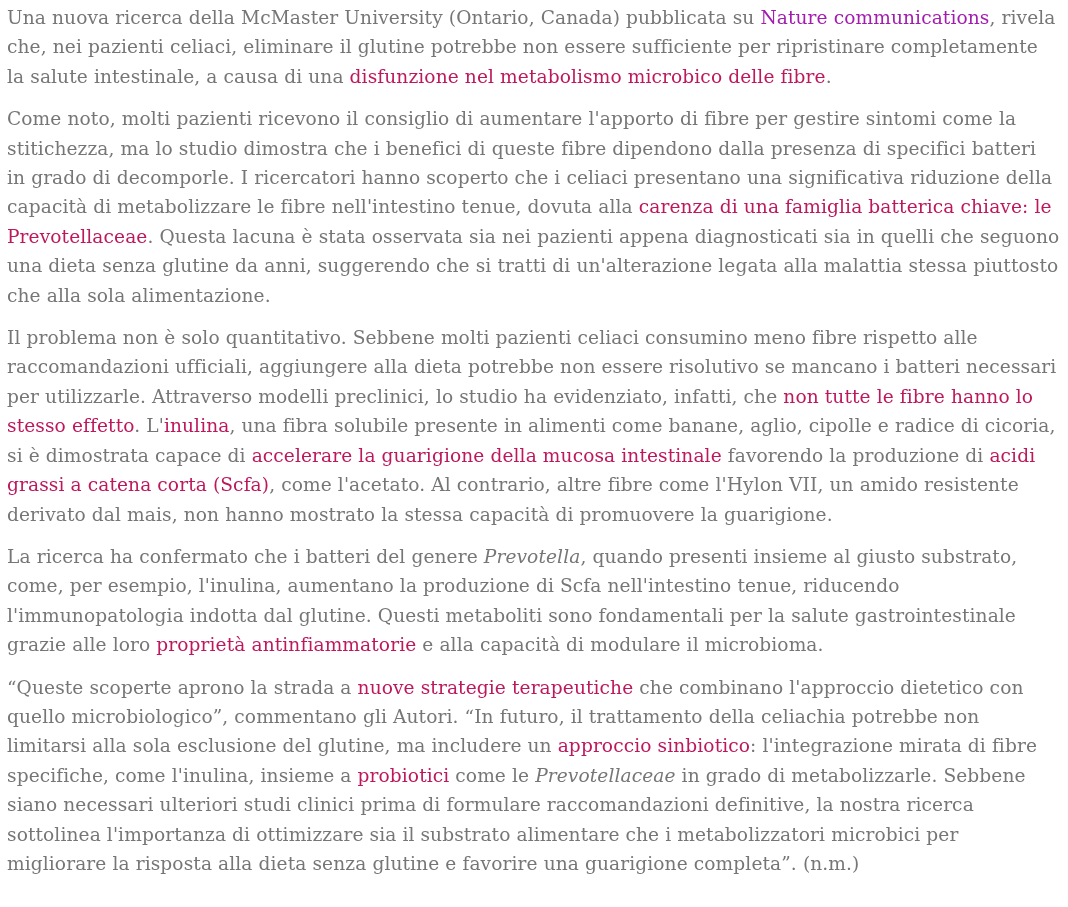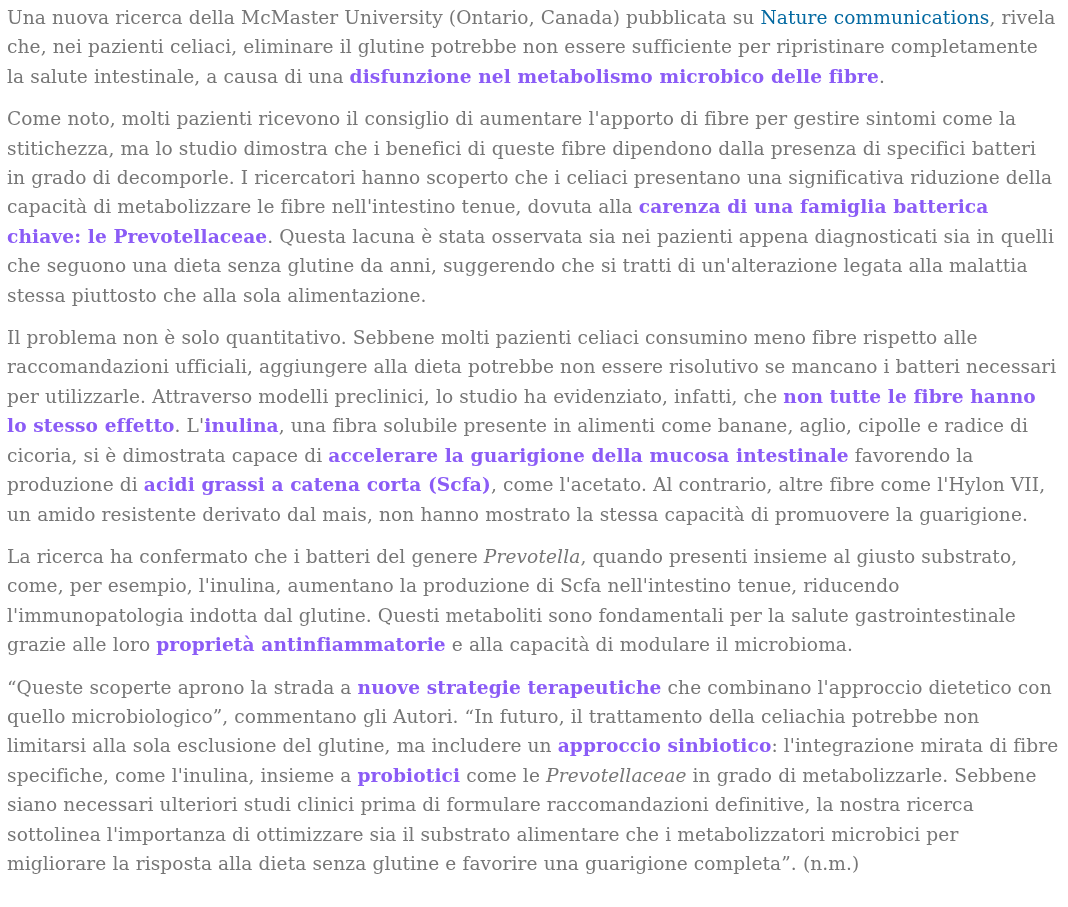--- a/index.html
+++ b/index.html
@@ -17,29 +17,29 @@
     color: #767676;
     letter-spacing: 0.1px;
   }
   .para {
     margin: 0 0 13px 0;
   }
   .para:last-child {
     margin-bottom: 0;
   }
   .bold {
-    font-weight: 700;
-    color: #8b5cf6;
+    font-weight: 400;
+    color: #be185d;
   }
   .italic {
     font-style: italic;
     text-align: center;
   }
   a.link {
-    color: #0369a1;
+    color: #a21caf;
     text-decoration: none;
     cursor: pointer;
   }
 </style>
 </head>
 <body>
 
 <div class="article" id="article-body">
     <p class="para"><span>Una nuova ricerca della McMaster University (Ontario, Canada) pubblicata su </span><a class="link" href="#">Nature communications</a><span>, rivela che, nei pazienti celiaci, eliminare il glutine potrebbe non essere sufficiente per ripristinare completamente la salute intestinale, a causa di una </span><span class="bold">disfunzione nel metabolismo microbico delle fibre</span><span>.</span></p>
     <p class="para"><span>Come noto, molti pazienti ricevono il consiglio di aumentare l'apporto di fibre per gestire sintomi come la stitichezza, ma lo studio dimostra che i benefici di queste fibre dipendono dalla presenza di specifici batteri in grado di decomporle. I ricercatori hanno scoperto che i celiaci presentano una significativa riduzione della capacità di metabolizzare le fibre nell'intestino tenue, dovuta alla </span><span class="bold">carenza di una famiglia batterica chiave: le Prevotellaceae</span><span>. Questa lacuna è stata osservata sia nei pazienti appena diagnosticati sia in quelli che seguono una dieta senza glutine da anni, suggerendo che si tratti di un'alterazione legata alla malattia stessa piuttosto che alla sola alimentazione.</span></p>

